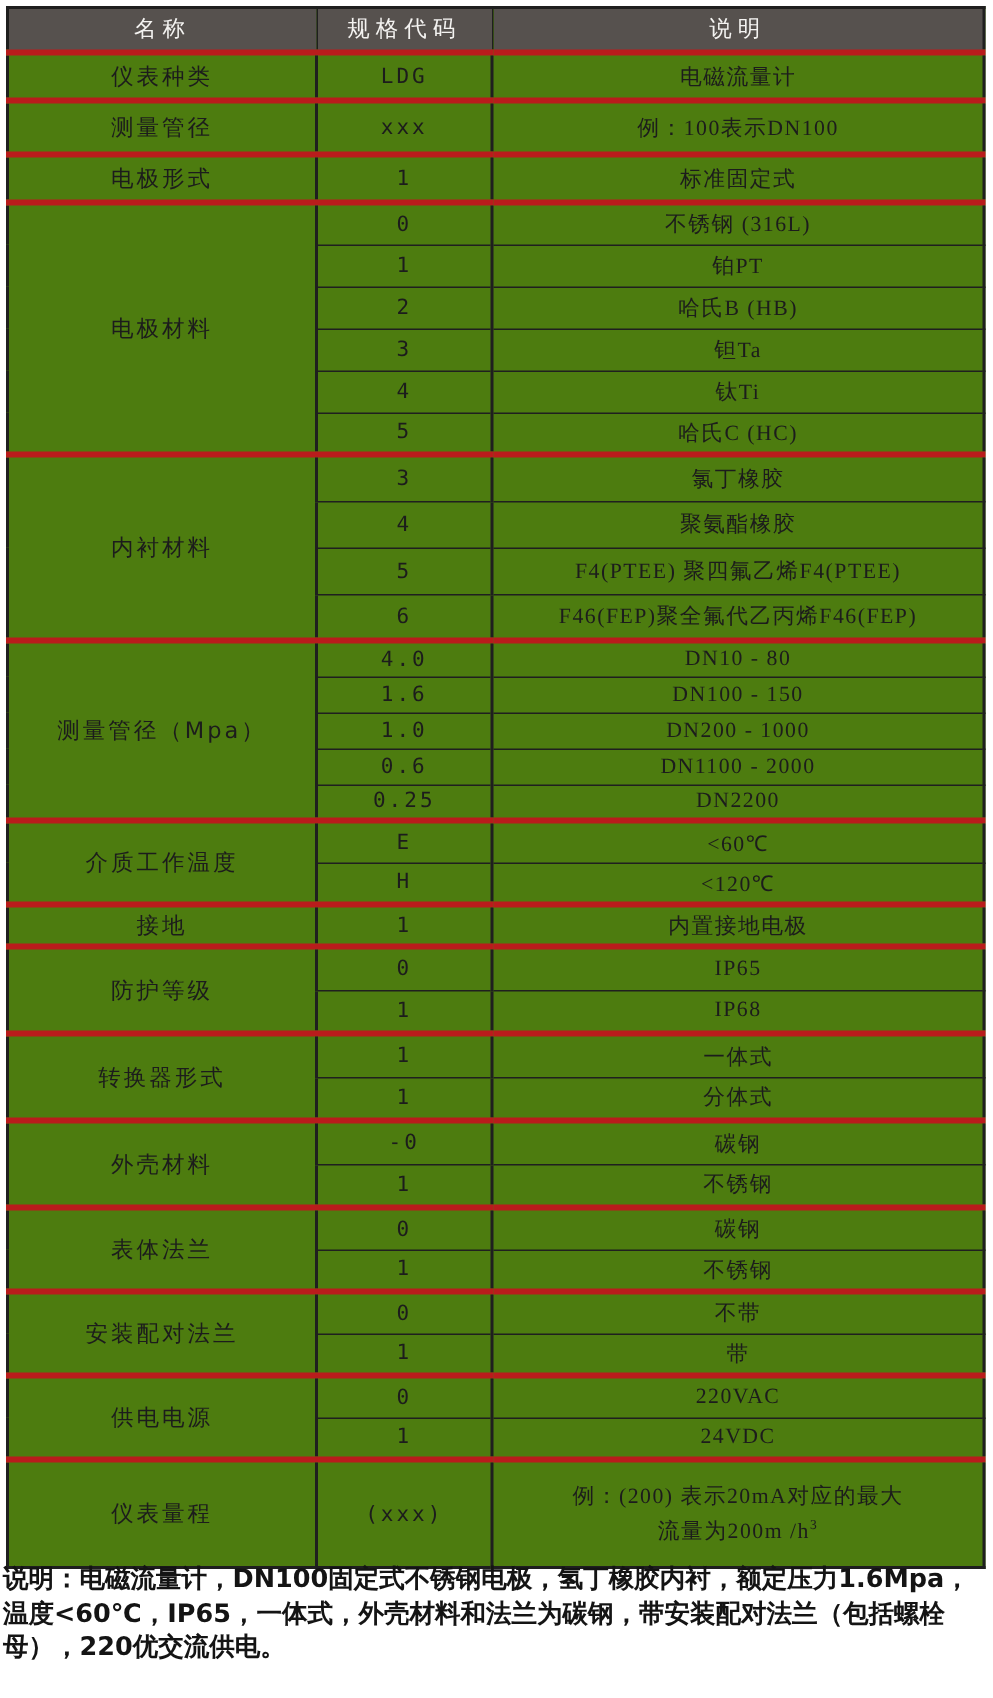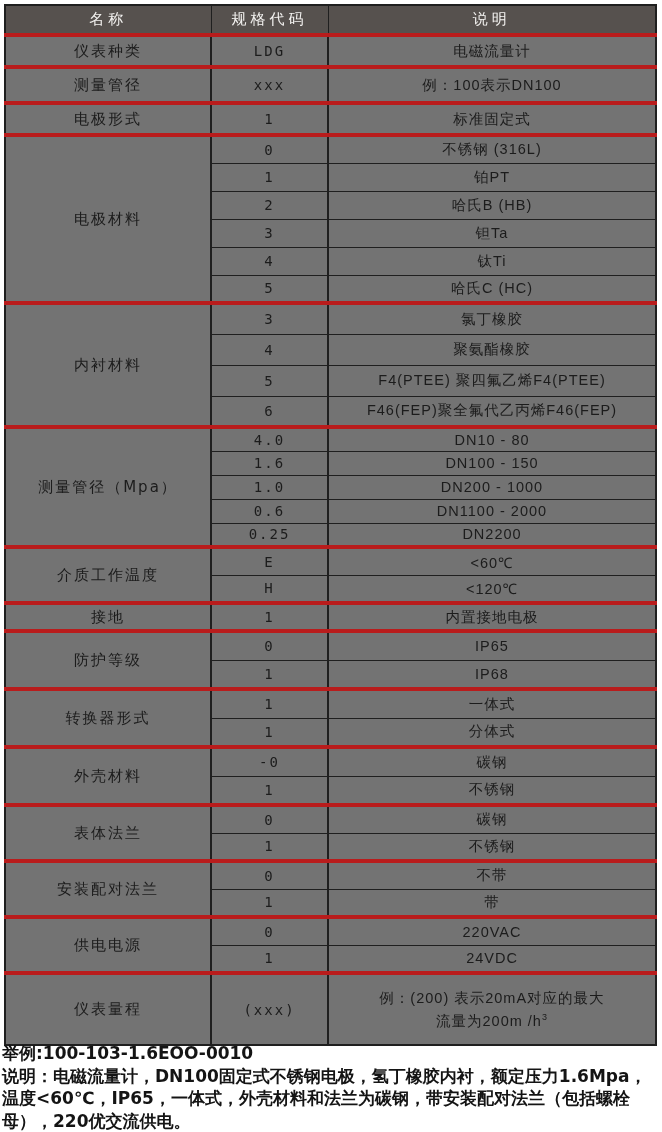--- a/index.html
+++ b/index.html
@@ -3,38 +3,38 @@
 <meta charset="utf-8">
 <style>
   html,body{margin:0;padding:0;}
   body{
     width:662px;height:1132px;position:relative;background:#ffffff;
     font-family:"DejaVu Sans",sans-serif;color:#1c1c1c;overflow:hidden;
   }
   .table-wrap{position:absolute;left:4px;top:4px;width:653px;}
   table{
     border-collapse:collapse;width:100%;table-layout:fixed;
-    background:#737373;border:2px solid #1f1f1f;
+    background:#4d7c0f;border:2px solid #1f1f1f;
   }
   th,td{
     border:1px solid #1f1f1f;padding:0 4px;text-align:center;
     vertical-align:middle;overflow:hidden;white-space:nowrap;
   }
   th{
     background:#56514e;color:#f4f3f1;font-weight:normal;
     font-size:15px;letter-spacing:4px;height:27px;
     border-bottom:2px solid #1f1f1f;
   }
   td.col-name{font-size:15px;letter-spacing:2px;}
   td.col-code{
     font-family:"DejaVu Sans Mono","DejaVu Sans",sans-serif;
     font-size:14px;letter-spacing:2px;
   }
   td.col-desc{
-    font-family:Liberation Sans, sans-serif;
+    font-family:Liberation Serif, serif;
     font-size:14.5px;letter-spacing:1px;
   }
   td.col-code,td.col-desc{border-left:2px solid #1f1f1f;}
   tr.gstart td{border-top:4px solid #b91c1c;}
   td.col-desc .dline{line-height:1.55;}
   sup{font-size:9px;line-height:0;}
   .footer{
     position:absolute;left:2px;top:1042px;width:658px;
     font-family:"DejaVu Sans",sans-serif;font-weight:bold;
     font-size:17px;line-height:22.5px;color:#141414;text-align:left;
@@ -209,15 +209,14 @@
           <td class="col-desc">
             <div class="dline">例：(200) 表示20mA对应的最大</div>
             <div class="dline"><span>流量为200m /h</span><sup>3</sup></div>
           </td>
         </tr>
       </tbody>
   </table>
 </div>
 
 <div class="footer">
-  <p>举例:100-103-1.6EOO-0010</p>
   <p>说明：电磁流量计，DN100固定式不锈钢电极，氢丁橡胶内衬，额定压力1.6Mpa，温度&lt;60℃，IP65，一体式，外壳材料和法兰为碳钢，带安装配对法兰（包括螺栓母），220优交流供电。</p>
 </div>
 
 </body></html>

